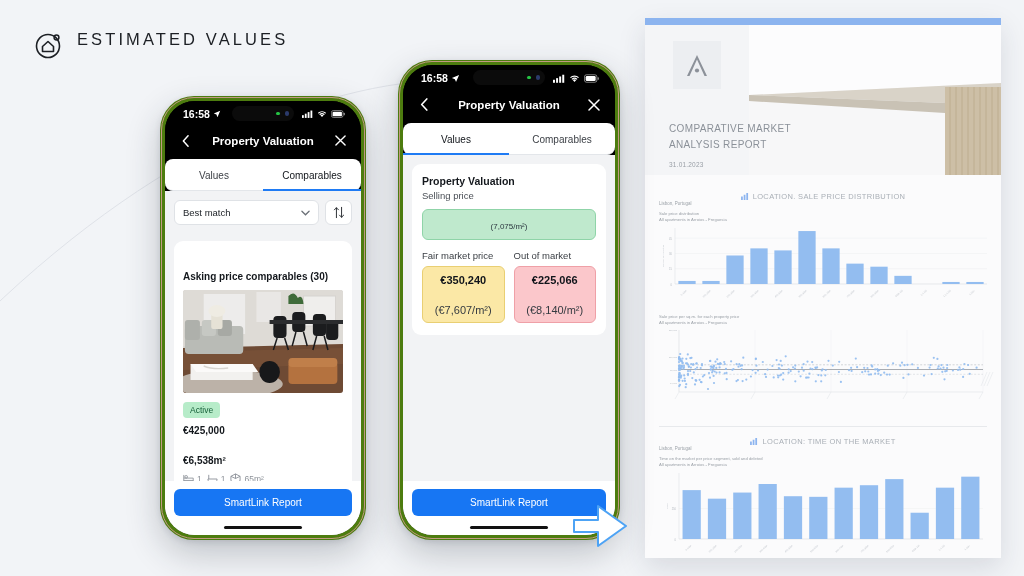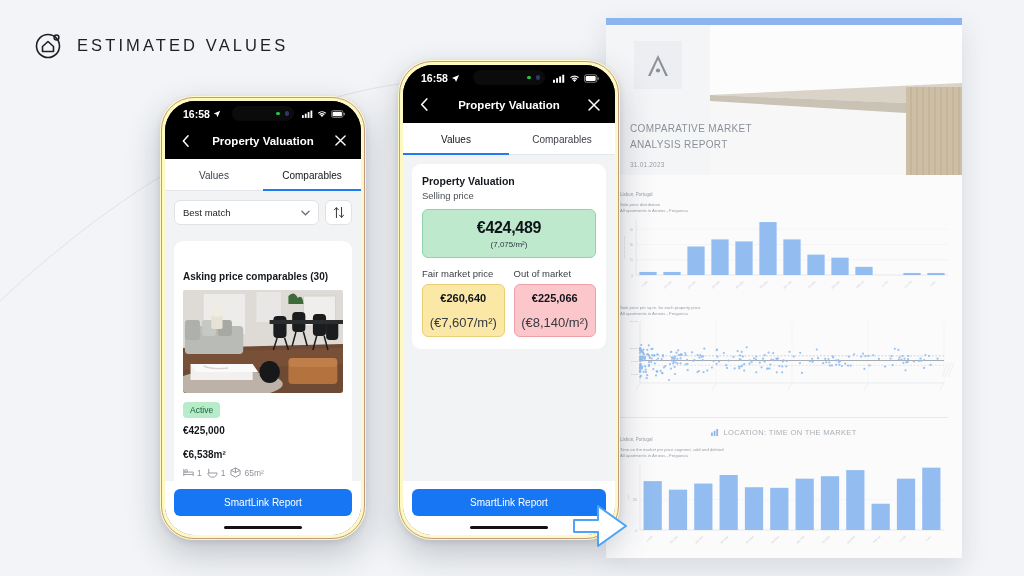--- a/index.html
+++ b/index.html
@@ -9,32 +9,32 @@
     background: #f2f4f7;
     position: relative;
   }
 
   
   .bg-arc { position: absolute; left: 0; top: 0; width: 1024px; height: 576px; pointer-events: none; }
 
   
   .brand {
     position: absolute; left: 34px; top: 30px;
-    display: flex; align-items: center; gap: 13px;
+    display: flex; gap: 13px;
   }
   .brand-mark { width: 30px; height: 30px; }
   .brand-text {
     font-size: 16.5px; letter-spacing: 3.1px; color: #1c1f24;
     font-weight: 500;
   }
 
   
   .phone {
     position: absolute;
-    background: #fef9c3;
+    background: #4d7c0f;
     border-radius: 34px;
     padding: 5px;
     box-shadow: 0 14px 34px rgba(35,40,55,.24), 0 2px 6px rgba(35,40,55,.12);
   }
   .phone-inner {
     background: #000;
     border-radius: 30px;
     overflow: hidden;
     width: 100%; height: 100%;
     position: relative;
@@ -75,20 +75,21 @@
     padding: 9px 13px 11px;
     flex: 0 0 auto;
   }
   .nav-title { font-size: 11.5px; font-weight: 600; }
   .nav-ico { width: 15px; height: 15px; display: flex; align-items: center; justify-content: center; }
 
   
   .tabs {
     background: #fff; display: flex; flex: 0 0 auto;
     border-bottom: 1px solid #e3e6ea;
+    border-radius: 8px;
   }
   .tab {
     flex: 1; text-align: center; font-size: 10px; color: #3d4147;
     padding: 11px 0 9px; position: relative;
   }
   .tab.active { color: #11151a; font-weight: 500; }
   .tab.active::after {
     content: ""; position: absolute; left: 0; right: 0; bottom: -1px;
     height: 2px; background: #1f7bf4;
   }
@@ -119,21 +120,21 @@
   .photo {
     height: 103px; border-radius: 3px; overflow: hidden; position: relative;
     background: #cfc9c3;
   }
 
   .badge {
     display: inline-block; background: #b7ecc9; color: #17603a;
     font-size: 8.5px; border-radius: 4px; padding: 3px 7px; margin-top: 9px;
   }
   .price { font-size: 10px; font-weight: 700; color: #14181d; margin-top: 7px; }
-  .price.sub { margin-top: 13px; }
+  .price.sub { margin-top: 19px; }
   .specs { display: flex; align-items: center; gap: 5px; margin-top: 7px; color: #8d9299; font-size: 8.5px; }
   .specs .sp { display: flex; align-items: center; gap: 3px; }
   .distance { font-size: 9.5px; font-weight: 600; color: #14181d; margin-top: 24px; }
 
   
   .vcard { background: #fff; border-radius: 9px; padding: 11px 10px 12px; }
   .vtitle { font-size: 10.5px; font-weight: 700; color: #14181d; }
   .vsub { font-size: 9.5px; color: #4a4f56; margin-top: 3px; }
   .bigbox {
     background: #bfe9cd; border: 1px solid #8fd4a8; border-radius: 6px;
@@ -141,42 +142,42 @@
   }
   .bigbox .amt { font-size: 16px; font-weight: 700; color: #10141a; letter-spacing: -.3px; }
   .bigbox .per { font-size: 8px; color: #2c3840; margin-top: 3px; }
   .pairlabels { display: flex; gap: 9px; margin-top: 10px; }
   .pairlabels > div { flex: 1; font-size: 9.5px; color: #3c4046; }
   .pair { display: flex; gap: 9px; margin-top: 5px; }
   .pbox { flex: 1; border-radius: 6px; text-align: center; padding: 7px 0 6px; }
   .pbox.y { background: #fbe8a6; border: 1px solid #e9cf73; }
   .pbox.r { background: #fbc7cb; border: 1px solid #efa0a7; }
   .pbox .amt { font-size: 11px; font-weight: 700; color: #10141a; }
-  .pbox .per { font-size: 13px; color: #343a40; margin-top: 11px; }
+  .pbox .per { font-size: 11px; color: #343a40; margin-top: 18px; }
 
   .acard { background: #fff; border-radius: 9px; padding: 11px 10px 13px; margin-top: 9px; }
   .alab { font-size: 8.5px; color: #9aa0a7; }
   .aval { font-size: 9.5px; font-weight: 700; color: #14181d; margin-top: 3px; line-height: 1.35; }
   .agrp { margin-top: 10px; }
 
   
   .ctawrap { background: #fff; padding: 8px 9px 7px; flex: 0 0 auto; }
   .cta {
     background: #1776f3; color: #fff; text-align: center; border-radius: 6px;
     font-size: 10px; padding: 8px 0; font-weight: 500;
   }
   .homebar { background: #fff; display: flex; justify-content: center; padding: 3px 0 6px; }
   .homebar i { display: block; width: 78px; height: 3.5px; border-radius: 3px; background: #111; }
 
   
   .cursor { position: absolute; left: 568px; top: 498px; width: 64px; height: 56px; z-index: 30; }
 
   
   .report {
-    position: absolute; left: 606px; top: 18px; width: 356px; height: 540px;
+    position: absolute; left: 645px; top: 18px; width: 356px; height: 540px;
     background: #fbfbfc;
     box-shadow: 0 10px 26px rgba(40,48,66,.13);
     overflow: hidden;
   }
   .report-top { height: 7px; background: #8cb4ef; }
   .hero { position: relative; height: 163px; background: #f4f5f7; overflow: hidden; }
   .hero-logo {
     position: absolute; left: 28px; top: 16px; width: 48px; height: 48px;
     background: #eceef1; display: flex; align-items: center; justify-content: center;
   }
@@ -419,32 +420,31 @@
     </div>
 
     <div class="screen">
       <div class="scroll">
 
         <div class="vcard">
           <div class="vtitle">Property Valuation</div>
           <div class="vsub">Selling price</div>
 
           <div class="bigbox">
-            <div class="amt">€424,489</div>
             <div class="per">(7,075/m²)</div>
           </div>
 
           <div class="pairlabels">
             <div>Fair market price</div>
             <div>Out of market</div>
           </div>
 
           <div class="pair">
             <div class="pbox y">
-              <div class="amt">€260,640</div>
+              <div class="amt">€350,240</div>
               <div class="per">(€7,607/m²)</div>
             </div>
             <div class="pbox r">
               <div class="amt">€225,066</div>
               <div class="per">(€8,140/m²)</div>
             </div>
           </div>
         </div>
 
 
@@ -487,20 +487,28 @@
       </svg>
     </div>
     <div class="hero-title">
       <div>COMPARATIVE MARKET</div>
       <div>ANALYSIS REPORT</div>
     </div>
     <div class="hero-date">31.01.2023</div>
   </div>
 
   <div class="sect">
+    <div class="sect-title">
+      <svg width="8" height="7" viewBox="0 0 9 8">
+          <rect x="0" y="4" width="2" height="4" fill="#8cb4ef"></rect>
+          <rect x="3" y="2" width="2" height="6" fill="#8cb4ef"></rect>
+          <rect x="6" y="0" width="2" height="8" fill="#8cb4ef"></rect>
+        </svg>
+      <span>LOCATION. SALE PRICE DISTRIBUTION</span>
+    </div>
     <div class="chart-meta">
       <div class="cm1">Lisbon, Portugal</div>
       <div class="cm2">
         <div>Sale price distribution</div>
         <div>All apartments in Arroios - Freguesia</div>
       </div>
     </div>
     <svg id="chart1" viewBox="0 0 356 78" width="356" height="78">
         <line x1="30" y1="60" x2="342" y2="60" stroke="#eceef1" stroke-width="0.5"></line>
         <text x="27" y="61.5" text-anchor="end" font-size="2.6" fill="#b5bac0">0</text>

